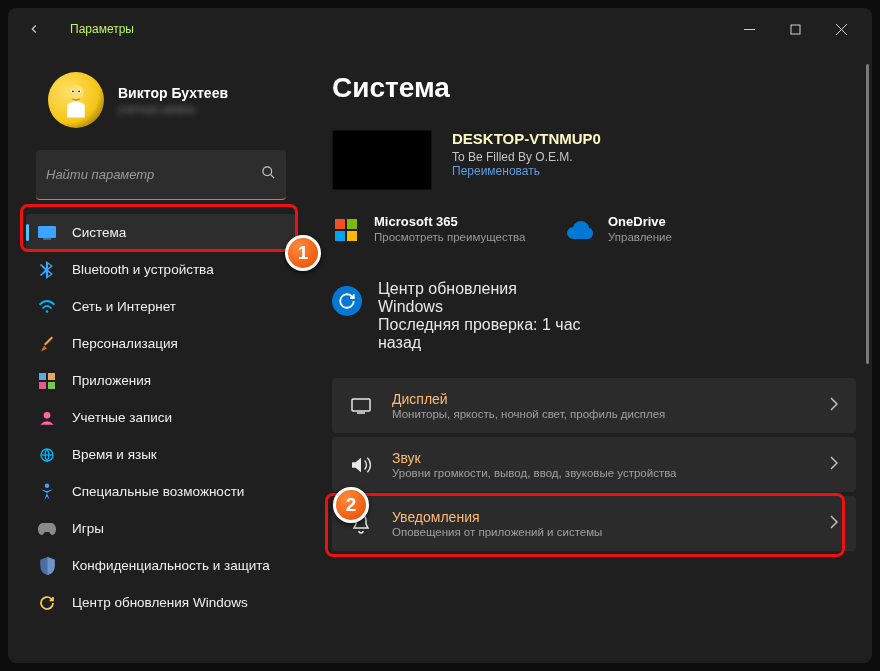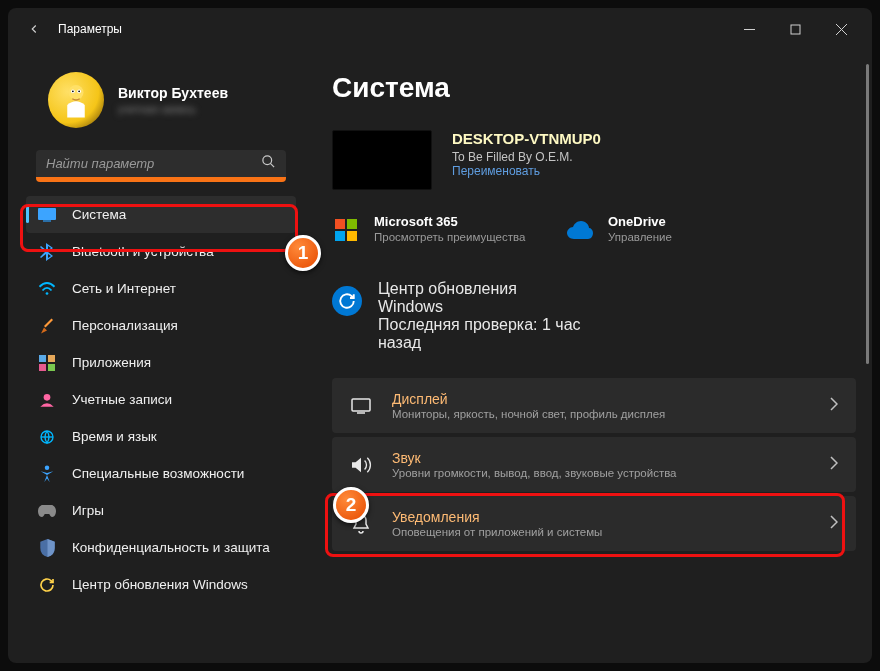--- a/index.html
+++ b/index.html
@@ -1,30 +1,30 @@
 <!DOCTYPE html>
 <html><head>
 <meta charset="utf-8">
 <style>
   * { box-sizing: border-box; margin: 0; padding: 0; font-family: "Segoe UI", Arial, sans-serif; }
   body { background: #0c0c0c; width: 880px; height: 671px; overflow: hidden; position: relative; }
   .window { position: absolute; left: 8px; top: 8px; width: 864px; height: 655px; background: #1f1f1f; border-radius: 8px; overflow: hidden; color: #e8e8e8; }
   .titlebar { display: flex; align-items: center; height: 42px; padding: 0 8px 0 12px; }
   .back-btn { width: 28px; height: 28px; display:flex; align-items:center; justify-content:center; color:#cfcfcf; cursor:pointer; }
-  .title { font-size: 12px; margin-left: 10px; color:#ffffff; }
+  .title { font-size: 12px; margin-left: 22px; color:#bef264; }
   .win-controls { margin-left:auto; display:flex; }
   .win-controls .ctrl { width:46px; height:32px; display:flex; align-items:center; justify-content:center; color:#d0d0d0; cursor:pointer; }
   .body { display:flex; height: calc(100% - 42px); }
   .sidebar { width: 302px; padding: 8px 0 0 0; overflow:hidden; }
   .profile { display:flex; align-items:center; padding: 14px 22px 18px 40px; gap:14px; }
   .avatar { width:56px; height:56px; border-radius:50%; background: radial-gradient(circle at 35% 35%, #ffe066 0%, #f5c518 60%, #5a3b00 100%); display:flex; align-items:center; justify-content:center; }
   .avatar svg { width:40px; height:40px; }
   .profile-name { font-size:14px; font-weight:600; color:#fff; }
   .profile-sub { filter: blur(3px); font-size:11px; color:#888; margin-top:2px; user-select:none; }
-  .searchbox { margin: 4px 24px 14px 28px; height:32px; background:#2d2d2d; border-bottom:5px solid #f97316; border-radius:4px; display:flex; align-items:center; padding:0 10px; }
+  .searchbox { margin: 4px 24px 14px 28px; height:50px; background:#2d2d2d; border-bottom:1px solid #f97316; border-radius:4px; display:flex; align-items:center; padding:0 10px; }
   .searchbox input { flex:1; background:transparent; border:none; outline:none; color:#eee; font-size:13px; }
   .searchbox input::placeholder { color:#9a9a9a; font-style: italic;}
   .searchbox .sicon { color:#c8c8c8; }
   .nav { padding: 0 14px 0 18px; }
   .nav-item { display:flex; align-items:center; height:37px; padding:0 12px; border-radius:4px; gap:16px; cursor:pointer; font-size:13.5px; color:#f0f0f0; }
   .nav-item.active { background:#2d2d2d; position:relative; }
   .nav-item.active::before { content:""; position:absolute; left:0; top:10px; bottom:10px; width:3px; border-radius:2px; background:#4cc2ff; }
   .nav-item .nicon { width:18px; height:18px; display:flex; align-items:center; justify-content:center; flex-shrink:0; }
   .callout-1 { position:absolute; left:20px; top:204px; width:278px; height:48px; border:3px solid #e11; border-radius:8px; pointer-events:none; }
   .marker { position:absolute; width:36px; height:36px; border-radius:50%; background:radial-gradient(circle at 35% 30%, #ff8a3a, #e64a00); border:3px solid #fff; box-shadow:0 2px 5px rgba(0,0,0,.6); display:flex; align-items:center; justify-content:center; color:#fff; font-weight:700; font-size:19px; z-index:10; pointer-events:none;}

